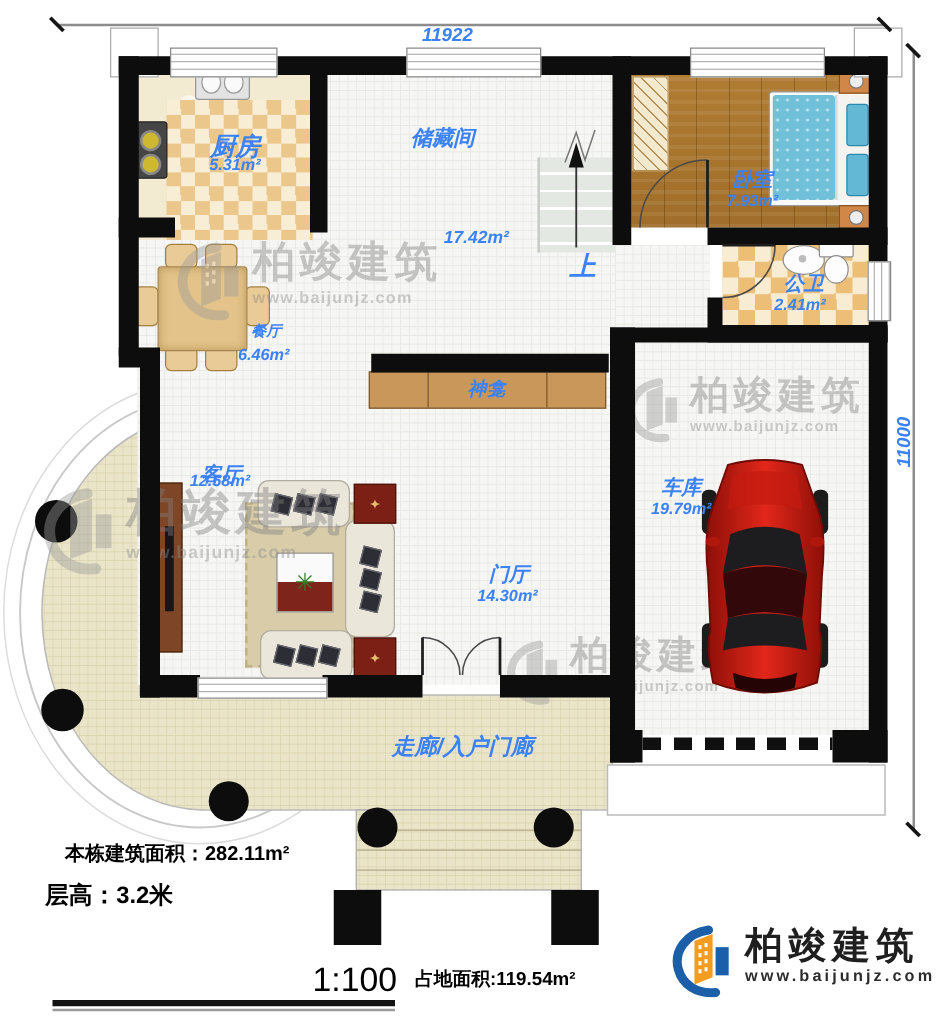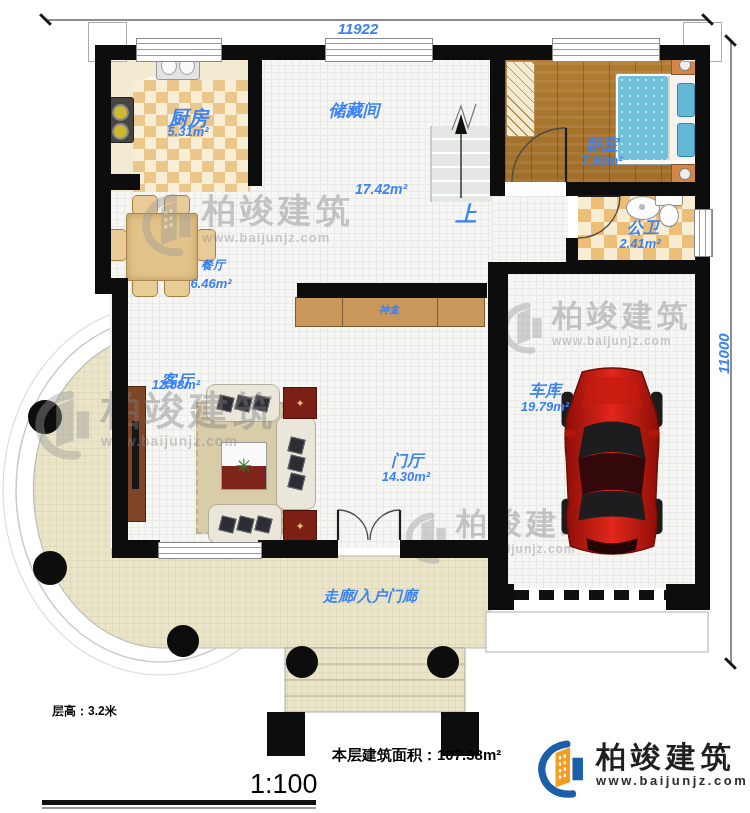--- a/index.html
+++ b/index.html
@@ -302,32 +302,35 @@
 
   <div class="lbl" style="left:147px;top:372px;width:60px;font-size:16px">客厅</div>
   <div class="lbl" style="left:142px;top:378px;width:68px;font-size:13px">12.58m²</div>
 
   <div class="lbl" style="left:377px;top:452px;width:60px;font-size:16px">门厅</div>
   <div class="lbl" style="left:372px;top:470px;width:68px;font-size:13px">14.30m²</div>
 
   <div class="lbl" style="left:515px;top:382px;width:60px;font-size:16px">车库</div>
   <div class="lbl" style="left:511px;top:400px;width:68px;font-size:13px">19.79m²</div>
 
-  <div class="lbl" style="left:365px;top:304px;width:48px;font-size:10px">神龛</div>
+  <div class="lbl" style="left:365px;top:304px;width:48px;font-size:15px">神龛</div>
   <div class="lbl" style="left:450px;top:202px;width:32px;font-size:21px">上</div>
-  <div class="lbl" style="left:295px;top:588px;width:150px;font-size:15px">走廊/入户门廊</div>
-
-  <div class="tb" style="left:52px;top:703px;font-size:12px">
+  <div class="lbl" style="left:295px;top:588px;width:150px;font-size:18px">走廊/入户门廊</div>
+
+  <div class="tb" style="left:52px;top:673px;font-size:16px">
+    <span>本栋建筑面积：</span><span>282.11m²</span>
+  </div>
+  <div class="tb" style="left:36px;top:703px;font-size:19px">
     <span>层高：</span><span>3.2米</span>
   </div>
   <div class="abs" style="left:42px;top:800px;width:274px;height:5px;background:#111"></div>
   <div class="abs" style="left:42px;top:807px;width:274px;height:2px;background:#9a9a9a"></div>
   <div class="tb" style="left:250px;top:769px;font-size:27px;font-weight:normal">1:100</div>
-  <div class="tb" style="left:332px;top:746px;font-size:15px">
-    <span>本层建筑面积：</span><span>107.38m²</span>
+  <div class="tb" style="left:332px;top:774px;font-size:15px">
+    <span>占地面积:</span><span>119.54m²</span>
   </div>
 
   <div class="abs" style="left:536px;top:740px;display:flex;gap:8px;align-items:flex-start">
     <svg width="52" height="58" viewBox="0 0 64 72">
       <path d="M38 5 C16 8 3 26 8 44 C12 59 26 69 45 67" fill="none" stroke="#1a5fa8" stroke-width="9" stroke-linecap="round"></path>
       <path d="M24 16 L42 9 L42 52 L24 59 Z" fill="#f49c1f"></path>
       <rect x="45" y="22" width="13" height="28" fill="#1a5fa8"></rect>
       <g fill="#fff">
           <rect x="28" y="20" width="3" height="4"></rect>
           <rect x="34" y="18" width="3" height="4"></rect>

